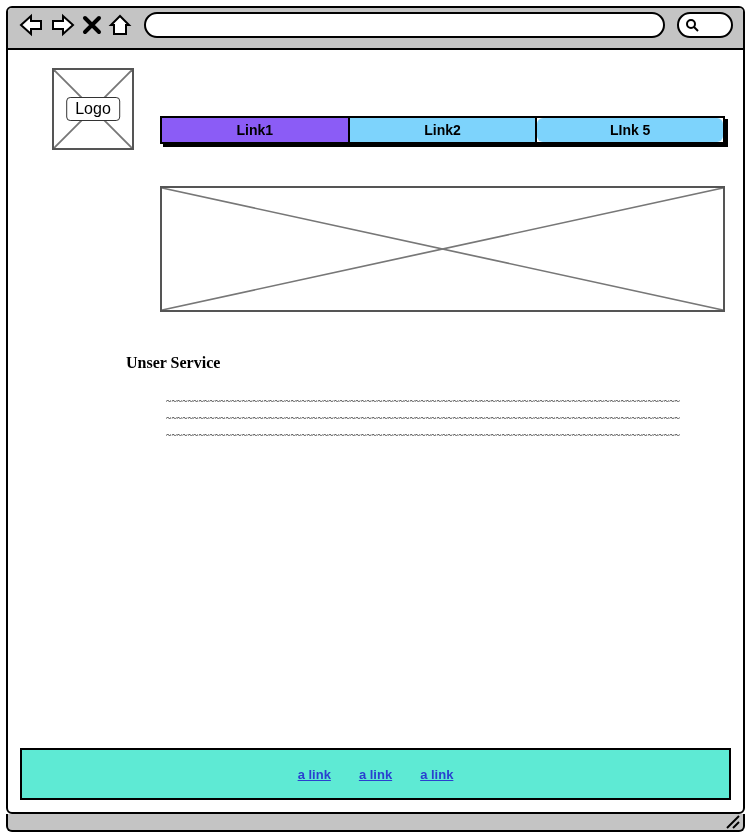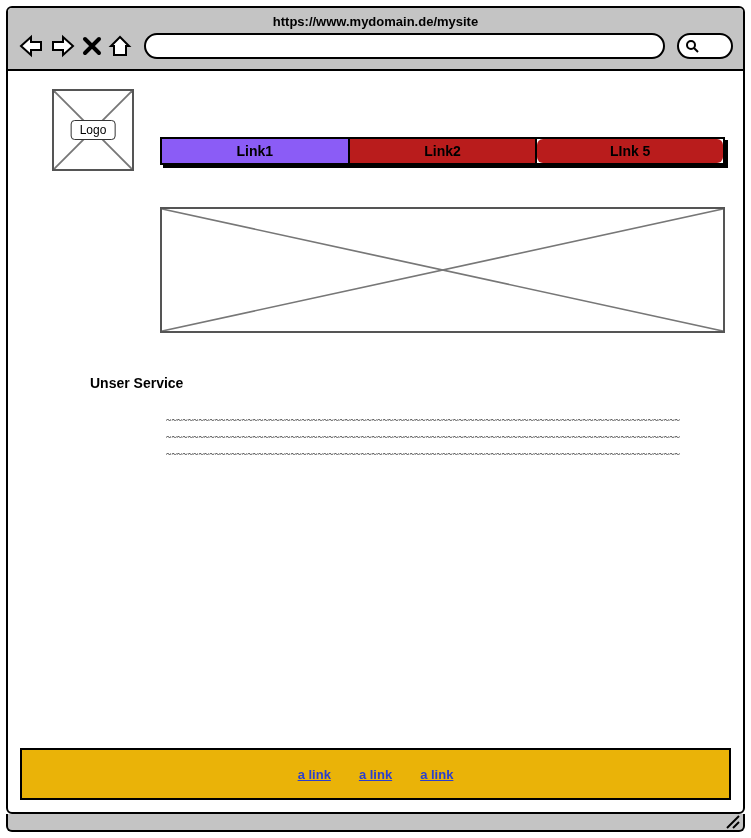--- a/index.html
+++ b/index.html
@@ -82,55 +82,55 @@
   }
   .logo-label {
     position: absolute;
     top: 50%; left: 50%;
     transform: translate(-50%, -50%);
     background: #fff;
     border: 1.5px solid #333;
     border-radius: 4px;
     padding: 2px 8px;
     font-family: sans-serif;
-    font-size: 12px;
+    font-size: 16px;
   }
   .right-col { flex: 1; }
   .nav {
     margin-top: 48px;
     display: flex;
     border: 2px solid #000;
     box-shadow: 3px 3px 0 #000;
     width: 100%;
   }
   .nav-item {
     flex: 1;
     text-align: center;
     padding: 4px 0;
     font-family: sans-serif;
     font-size: 14px;
     font-weight: 600;
     border-right: 2px solid #000;
-    background: #b91c1c;
+    background: #7dd3fc;
   }
   .nav-item:last-child { border-right: none; border-radius: 6px; }
   .nav-item.active { background: #8b5cf6; }
   .hero {
     margin-top: 42px;
     height: 126px;
     border: 2px solid #555;
     position: relative;
     width: 100%;
   }
   .section-title {
-    font-family: Liberation Sans, sans-serif;
-    font-size: 14px;
+    font-family: Liberation Serif, serif;
+    font-size: 16px;
     font-weight: 600;
     margin-top: 42px;
-    margin-left: 64px;
+    margin-left: 100px;
   }
   .lorem {
     margin-top: 20px;
     margin-left: 140px;
     margin-right: 40px;
     font-family: "Comic Sans MS", cursive;
     font-size: 10px;
     line-height: 1.7;
     color: #000;
     word-break: break-all;
@@ -140,21 +140,21 @@
   .footer {
     position: absolute;
     left: 12px; right: 12px;
     bottom: 12px;
     height: 52px;
     border: 2px solid #000;
     display: flex;
     align-items: center;
     justify-content: center;
     gap: 28px;
-    background: #eab308;
+    background: #5eead4;
   }
   .footer a {
     font-family: sans-serif;
     font-size: 13px;
     font-weight: 600;
     color: #2a3fcf;
     text-decoration: underline;
   }
   .bottom-bar {
     position: absolute;
@@ -170,21 +170,20 @@
     position: absolute;
     right: 10px; bottom: 8px;
   }
 </style>
 </head>
 <body>
 
 <div class="browser-frame">
 
   <div class="chrome">
-    <div class="url-row">https://www.mydomain.de/mysite</div>
     <div class="toolbar">
       <span class="tool-btn">
         <svg width="26" height="24" viewBox="0 0 26 24">
           <path d="M13 3 L3 12 L13 21 L13 16 L23 16 L23 8 L13 8 Z" fill="#fff" stroke="#000" stroke-width="2"></path>
         </svg>
       </span>
       <span class="tool-btn">
         <svg width="26" height="24" viewBox="0 0 26 24">
           <path d="M13 3 L23 12 L13 21 L13 16 L3 16 L3 8 L13 8 Z" fill="#fff" stroke="#000" stroke-width="2"></path>
         </svg>

